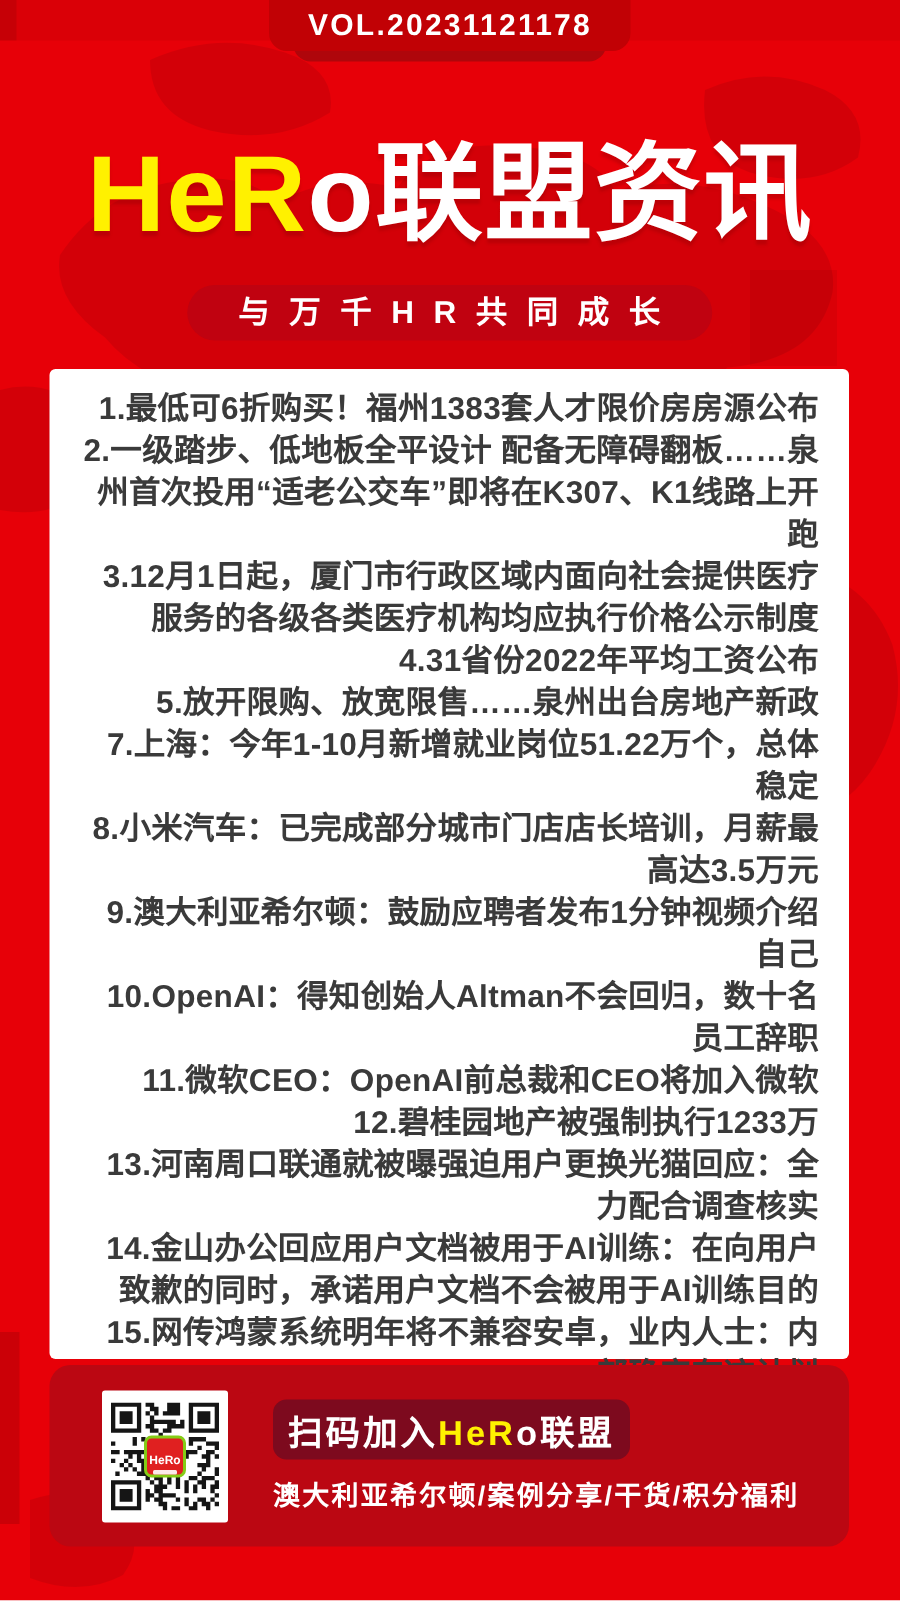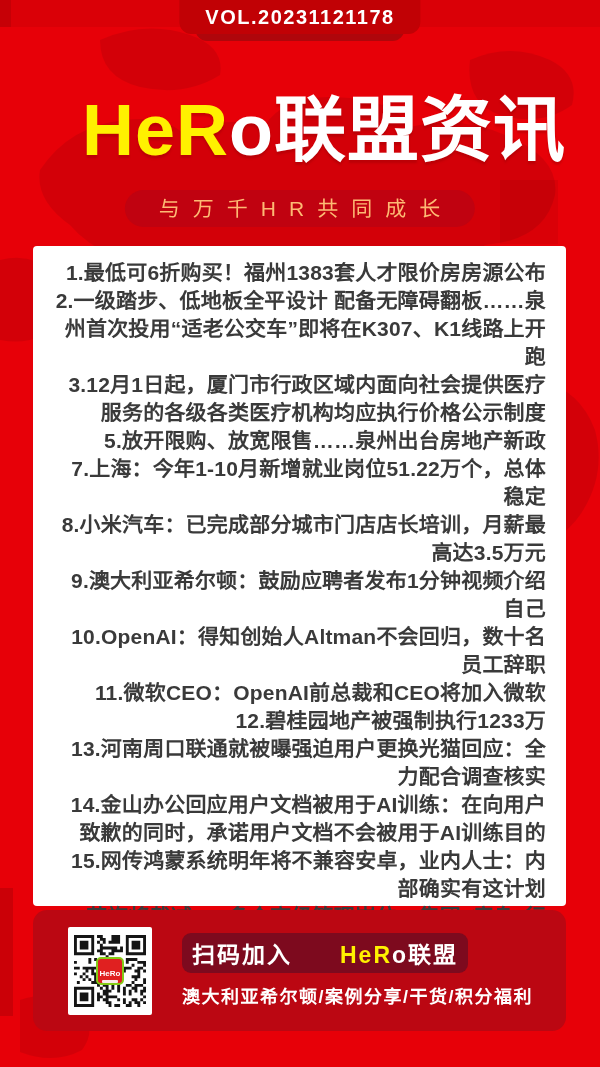--- a/index.html
+++ b/index.html
@@ -23,27 +23,27 @@
   .vol-back{position:absolute;top:0;left:16px;right:16px;height:41px;
     background:var(--c-vol-badge-shadow,#AF060B);border-radius:0 0 12px 12px;}
   .vol-badge{position:relative;display:block;background:var(--c-vol-badge,#C10105);
     border-radius:0 0 12px 12px;padding:0 26px;height:34px;line-height:35px;
     color:#fff;font-size:20px;font-weight:bold;letter-spacing:1.5px;white-space:nowrap;}
 
   
   .title{position:absolute;top:88px;left:0;width:600px;text-align:center;
     font-size:72px;line-height:84px;font-weight:900;color:#fff;letter-spacing:1px;
     text-shadow:0 3px 2px rgba(120,0,0,0.25);white-space:nowrap;}
-  .t-yellow{color:var(--c-accent-yellow,#FFF100);margin-left:48px;}
+  .t-yellow{color:var(--c-accent-yellow,#FFF100);}
   .t-white{color:#FFFFFF;}
 
   
   .subtitle-pill{position:absolute;top:190px;left:50%;transform:translateX(-50%);
     background:var(--c-pill,#C00210);border-radius:20px;height:37px;line-height:38px;
-    padding:0 22px 0 34px;color:#fdba74;font-size:21px;font-weight:normal;
+    padding:0 22px 0 34px;color:#ffffff;font-size:21px;font-weight:bold;
     letter-spacing:13px;white-space:nowrap;}
 
   
   .news-card{position:absolute;left:33px;top:246px;width:533px;height:660px;
     background:var(--c-card,#FFFFFF);border-radius:4px;box-sizing:border-box;
     padding:13px 20px 0 22px;}
   .news-card p{margin:0;font-size:21px;line-height:28px;
     color:var(--c-news-text,#3A3A3A);font-weight:700;letter-spacing:0.2px;
     word-break:break-all;text-align:right;}
 
@@ -99,20 +99,21 @@
   <div class="title">
     <span class="t-yellow">HeR</span><span class="t-white">o</span><span class="t-white">联盟资讯</span>
   </div>
 
   <div class="subtitle-pill">与万千HR共同成长</div>
 
   <div class="news-card">
     <p>1.最低可6折购买！福州1383套人才限价房房源公布</p>
     <p>2.一级踏步、低地板全平设计 配备无障碍翻板……泉州首次投用“适老公交车”即将在K307、K1线路上开跑</p>
     <p>3.12月1日起，厦门市行政区域内面向社会提供医疗服务的各级各类医疗机构均应执行价格公示制度</p>
+    <p>4.31省份2022年平均工资公布</p>
     <p>5.放开限购、放宽限售……泉州出台房地产新政</p>
     <p>7.上海：今年1-10月新增就业岗位51.22万个，总体稳定</p>
     <p>8.小米汽车：已完成部分城市门店店长培训，月薪最高达3.5万元</p>
     <p>9.澳大利亚希尔顿：鼓励应聘者发布1分钟视频介绍自己</p>
     <p>10.OpenAI：得知创始人Altman不会回归，数十名员工辞职</p>
     <p>11.微软CEO：OpenAI前总裁和CEO将加入微软</p>
     <p>12.碧桂园地产被强制执行1233万</p>
     <p>13.河南周口联通就被曝强迫用户更换光猫回应：全力配合调查核实</p>
     <p>14.金山办公回应用户文档被用于AI训练：在向用户致歉的同时，承诺用户文档不会被用于AI训练目的</p>
     <p>15.网传鸿蒙系统明年将不兼容安卓，业内人士：内部确实有这计划</p>

